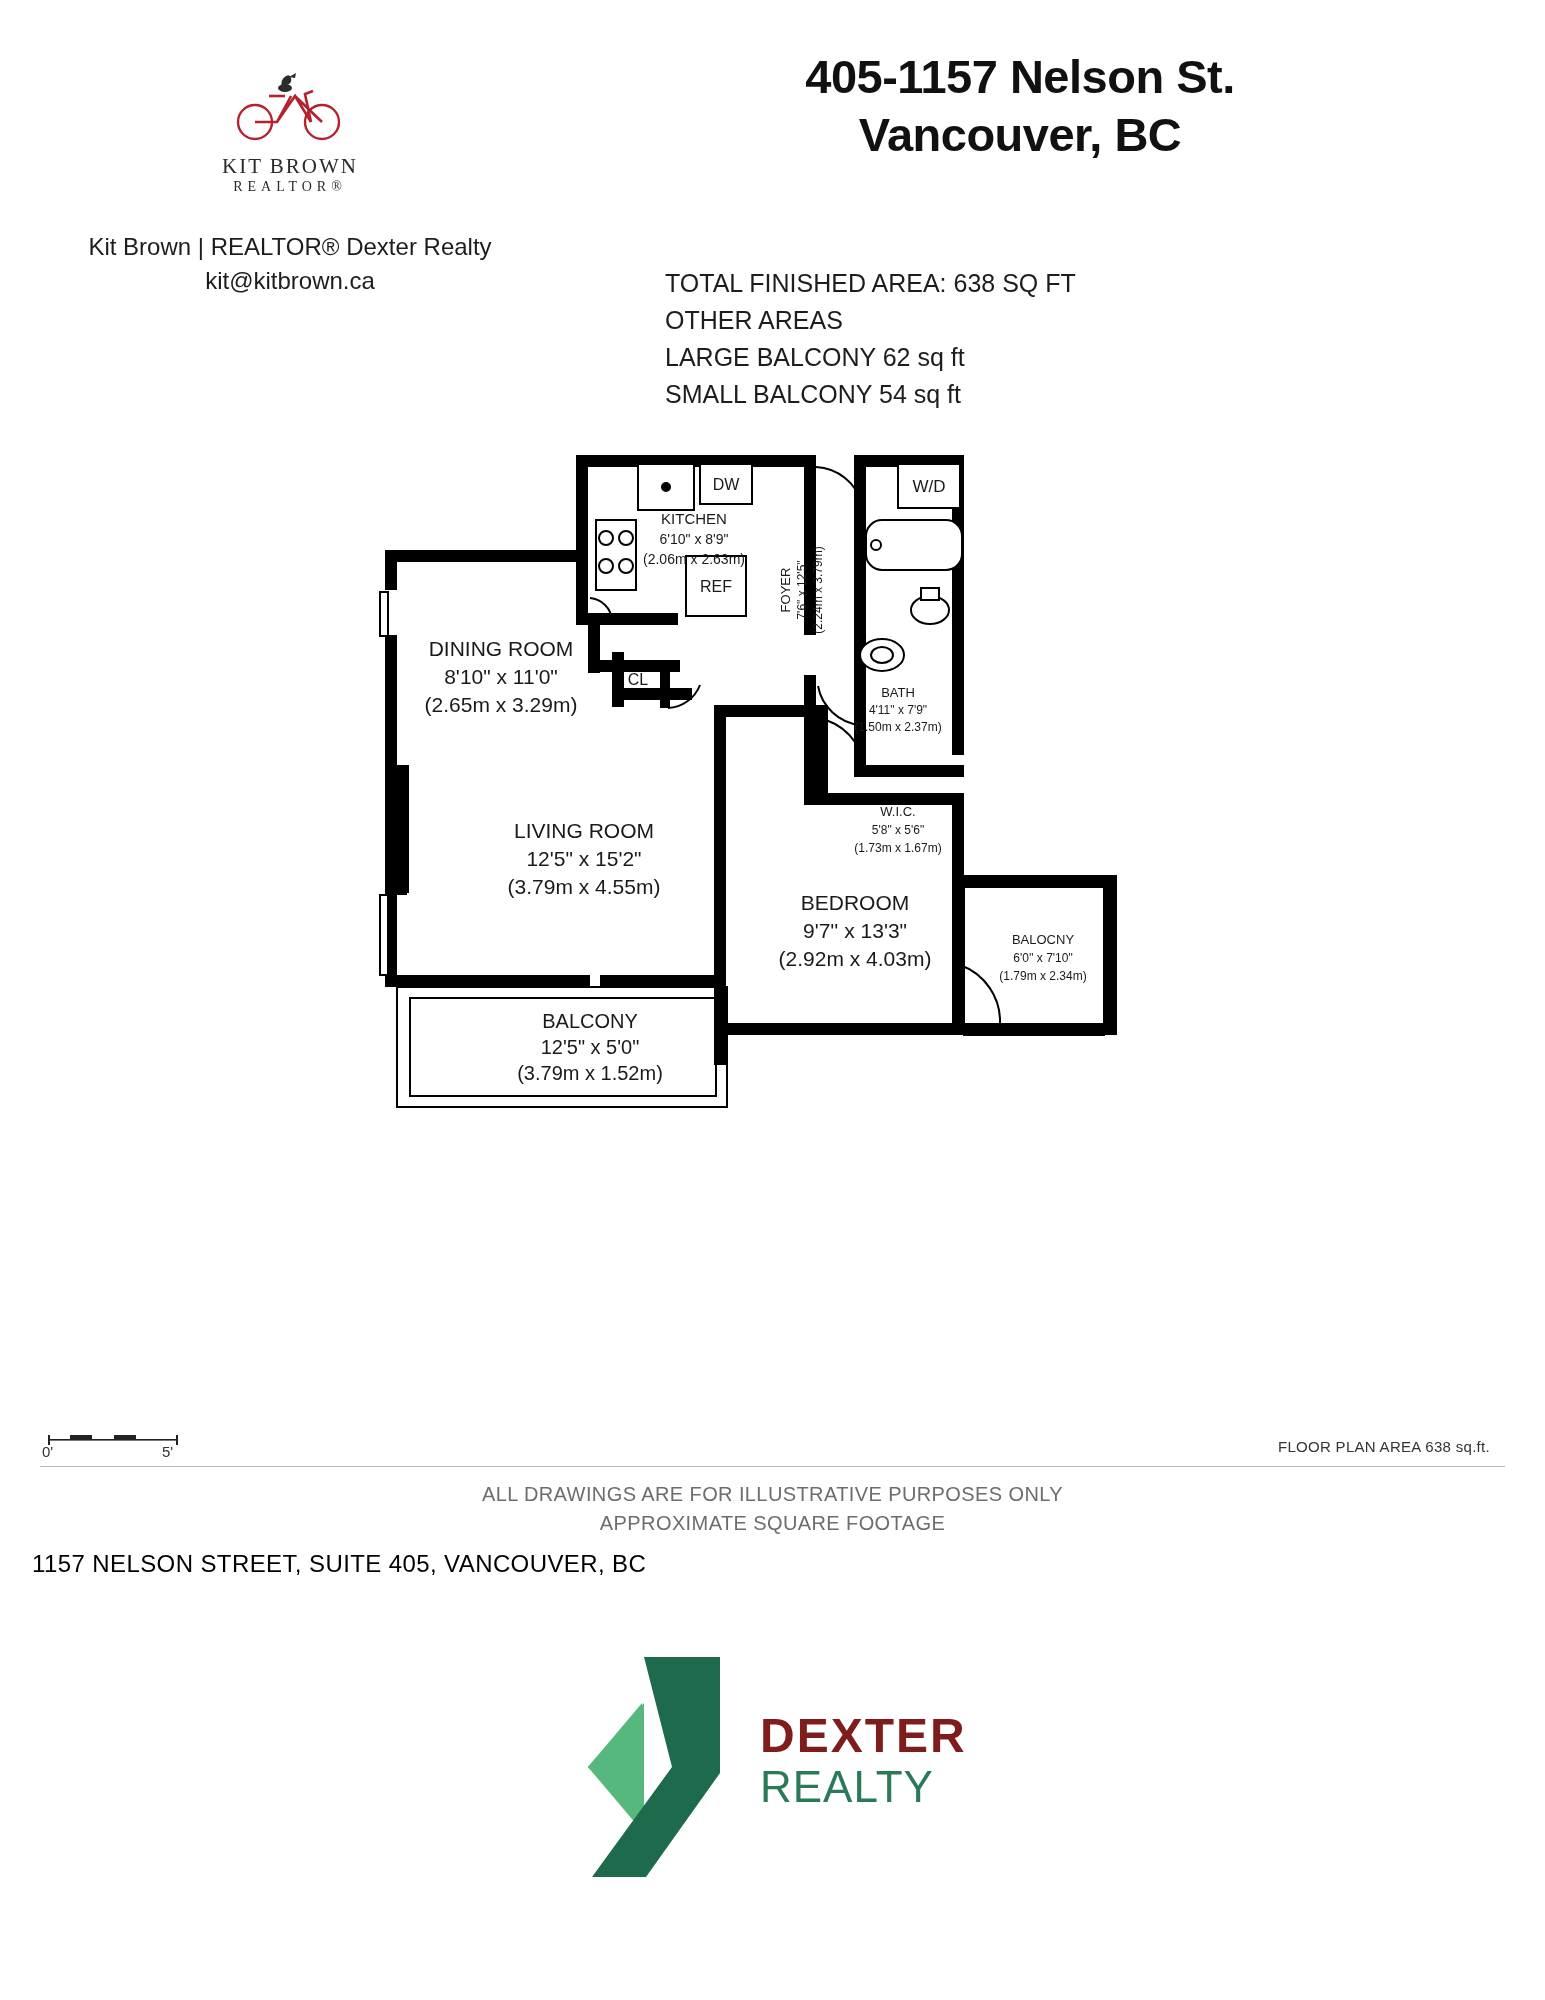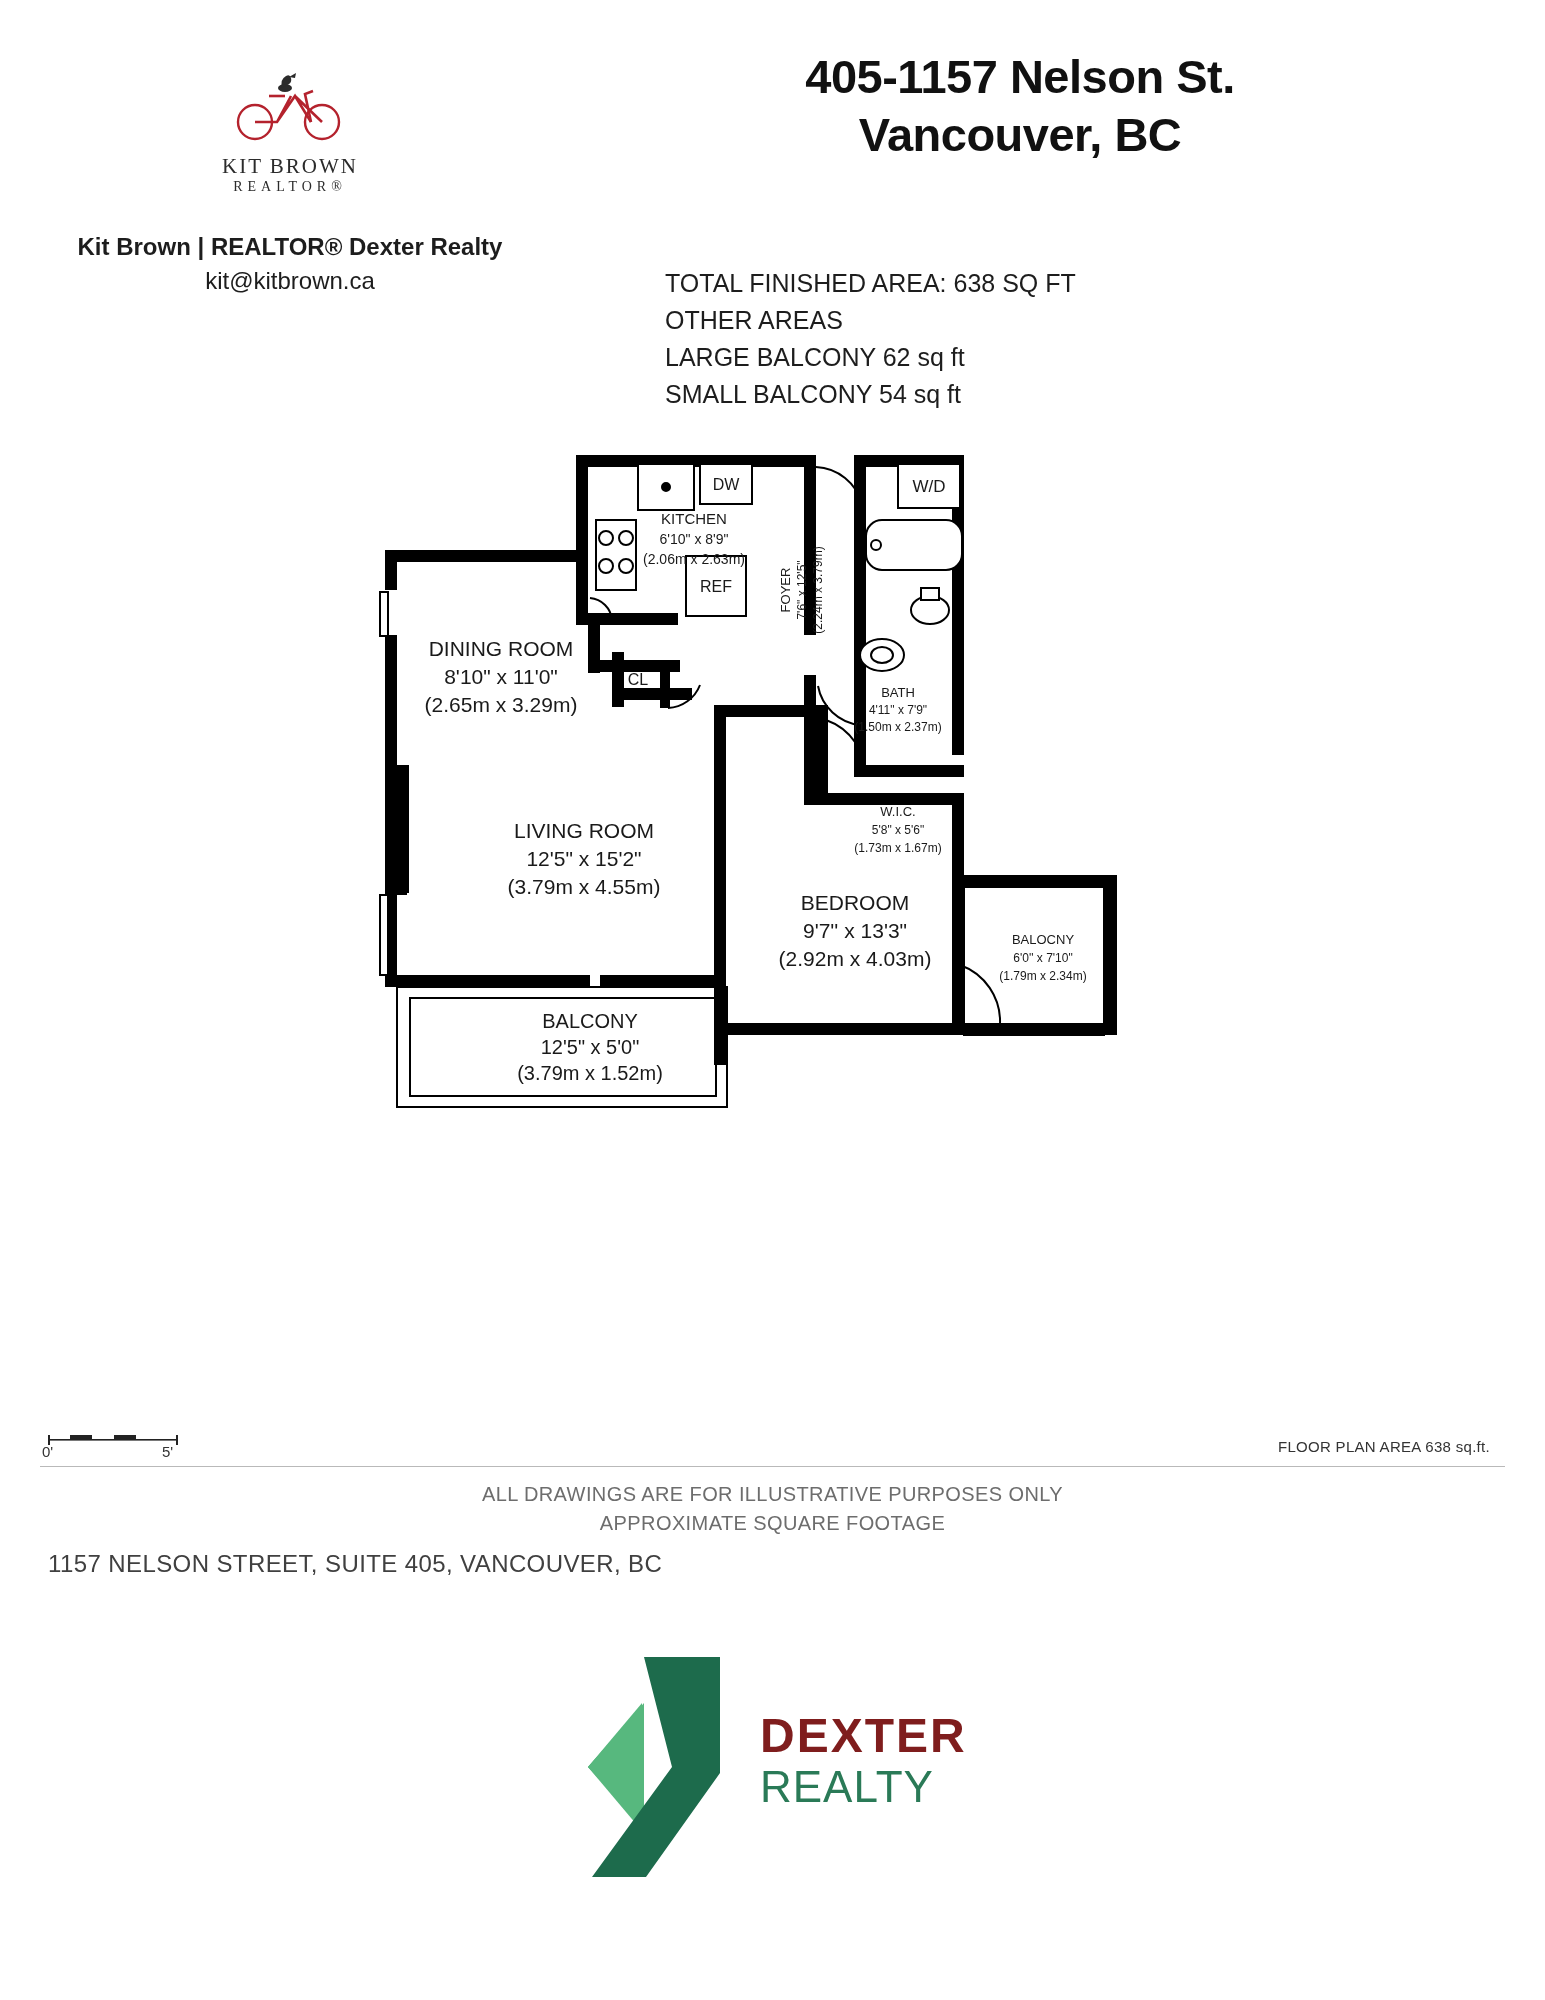--- a/index.html
+++ b/index.html
@@ -50,21 +50,21 @@
   }
   #agent-lines {
     position: absolute;
     left: 40px; top: 230px;
     width: 500px;
     text-align: center;
     font-size: 24px;
     line-height: 34px;
     color: #1d1d1d;
   }
-  #agent-lines .agent-name { white-space: nowrap; font-weight: bold; }
+  #agent-lines .agent-name { white-space: nowrap; }
 
   #title-block {
     position: absolute;
     left: 530px; top: 48px;
     width: 980px;
     text-align: center;
   }
   #title-1, #title-2 {
     font-size: 47px;
     font-weight: bold;
@@ -122,24 +122,24 @@
     left: 0; top: 1480px;
     width: 1545px;
     text-align: center;
     font-size: 20px;
     line-height: 29px;
     color: #6d6d6d;
     letter-spacing: 0.4px;
   }
   #address-line {
     position: absolute;
-    left: 48px; top: 1550px;
+    left: 32px; top: 1550px;
     font-size: 24px;
     letter-spacing: 0.4px;
-    color: #404040;
+    color: #000000;
   }
 
   
   #dexter {
     position: absolute;
     left: 580px; top: 1655px;
     width: 390px; height: 240px;
   }
   #dexter .dx-text {
     position: absolute;

